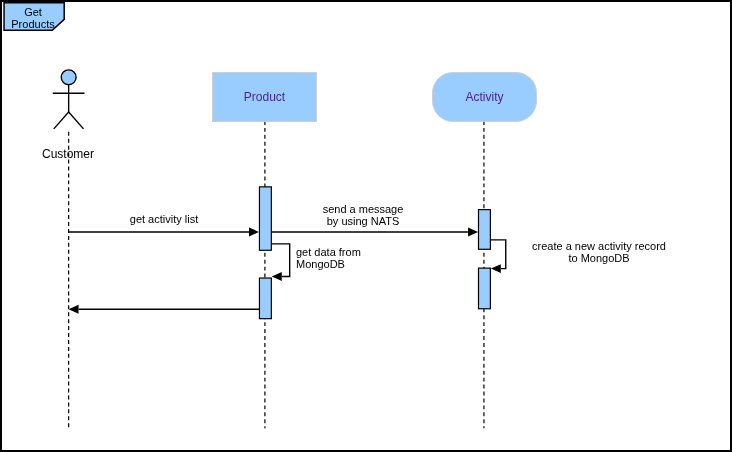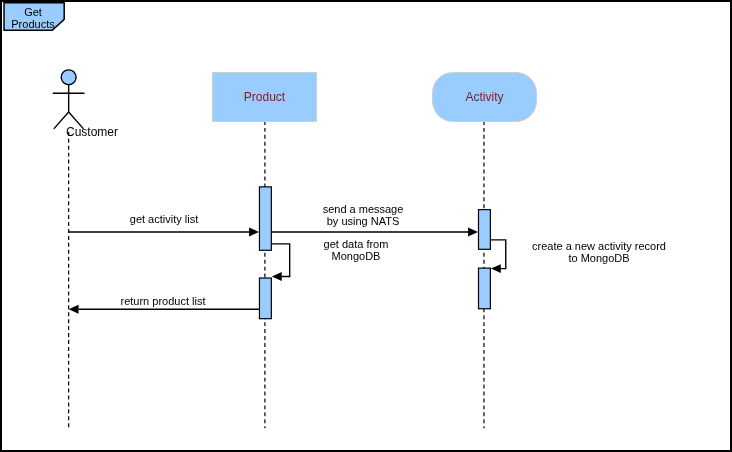--- a/index.html
+++ b/index.html
@@ -14,35 +14,35 @@
   .lifeline{stroke:#000000;stroke-width:1.2;stroke-dasharray:4 3;fill:none;}
   .msg-line{stroke:#000000;stroke-width:1.4;fill:none;}
   .arrow-head{fill:#000000;stroke:none;}
   .actor-stroke{stroke:#000000;stroke-width:1.4;fill:none;}
 
   
   .head-box{
     position:absolute;width:105px;height:50px;box-sizing:border-box;
     background:#99ccff;border:1px solid #cfcfcf;
     display:flex;align-items:center;justify-content:center;
-    font-size:12px;color:#7f1d1d;
+    font-size:12px;color:#4c1d95;
   }
 
   
   .lbl{
     position:absolute;font-size:11px;line-height:12px;color:#000;
     white-space:pre-line;
   }
   .lbl.center{text-align:center;}
   .title-lbl{
     position:absolute;left:2px;top:4px;width:58px;text-align:center;
     font-size:11px;line-height:12px;color:#000;white-space:pre-line;
   }
   .actor-lbl{
-    position:absolute;left:16px;top:123px;width:100px;text-align:right;
+    position:absolute;left:16px;top:145px;width:100px;text-align:center;
     font-size:12px;color:#000;
   }
 </style>
 </head>
 <body>
 
 <div id="canvas">
 
   <svg id="diagram-svg" viewBox="0 0 732 452">
 
@@ -91,21 +91,20 @@
   </div>
   <div class="head-box" style="left:430px;top:70px;border-radius:21px;">
     <span>Activity</span>
   </div>
 
   <div class="lbl center" style="left:66px;top:211px;width:192px;">get activity list</div>
 
   <div class="lbl center" style="left:271px;top:201px;width:180px;">send a message
 by using NATS</div>
 
-  <div class="lbl" style="left:294px;top:236px;width:120px;text-align:center;">get data from
+  <div class="lbl" style="left:294px;top:244px;width:120px;">get data from
 MongoDB</div>
 
   <div class="lbl" style="left:512px;top:238px;width:170px;text-align:center;">create a new activity record
  to MongoDB</div>
 
-  <div class="lbl center" style="left:66px;top:293px;width:190px;">return product list</div>
 
 </div>
 
 </body></html>

